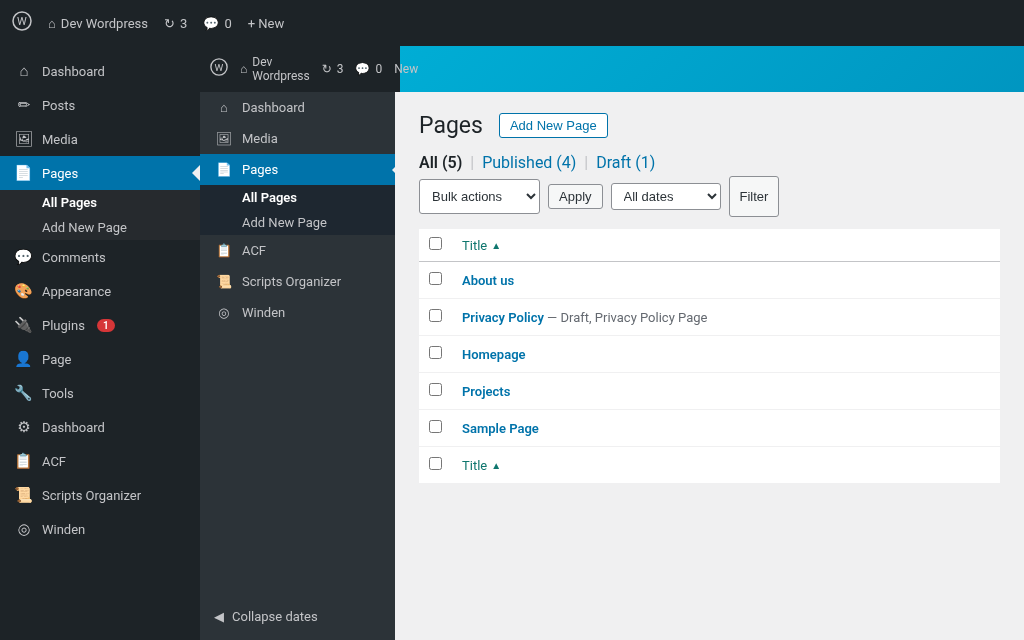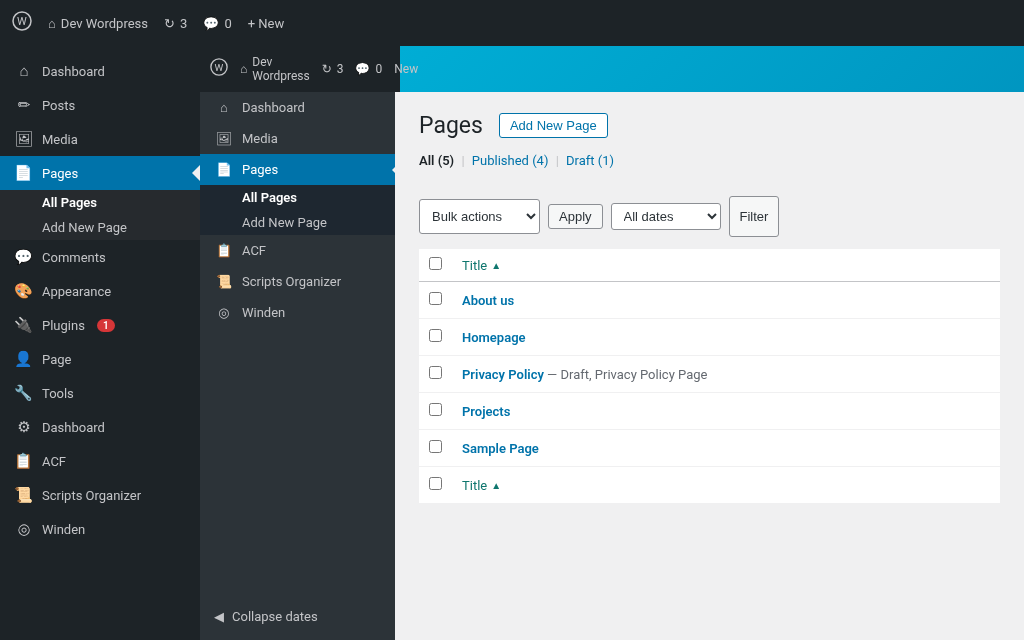--- a/index.html
+++ b/index.html
@@ -180,22 +180,22 @@
       background: #fff;
       border: 1px solid #0073aa;
       color: #0073aa;
       padding: 4px 10px;
       border-radius: 3px;
       cursor: pointer;
       font-size: 13px;
     }
 
     .filter-links {
-      margin-bottom: 28px;
-      font-size: 13px;
+      margin-bottom: 4px;
+      font-size: 16px;
       color: #50575e;
     }
     .filter-links a { color: #0073aa; text-decoration: none; }
     .filter-links a.active { color: #1d2327; font-weight: 600; }
     .filter-links .sep { color: #c3c4c7; margin: 0 4px; }
 
     .bulk-actions-bar {
       display: flex;
       align-items: center;
       gap: 8px;
@@ -473,29 +473,29 @@
     </td>
     <td>
       <a href="#" class="page-link">About us</a>
     </td>
   </tr>
             <tr>
     <td class="cb-col">
       <input type="checkbox" class="checkbox" style="">
     </td>
     <td>
-      <a href="#" class="page-link">Homepage</a>
+      <a href="#" class="page-link">Privacy Policy</a><span class="page-meta"> — Draft, Privacy Policy Page</span>
     </td>
   </tr>
             <tr>
     <td class="cb-col">
       <input type="checkbox" class="checkbox" style="">
     </td>
     <td>
-      <a href="#" class="page-link">Privacy Policy</a><span class="page-meta"> — Draft, Privacy Policy Page</span>
+      <a href="#" class="page-link">Homepage</a>
     </td>
   </tr>
             <tr>
     <td class="cb-col">
       <input type="checkbox" class="checkbox" style="">
     </td>
     <td>
       <a href="#" class="page-link">Projects</a>
     </td>
   </tr>

